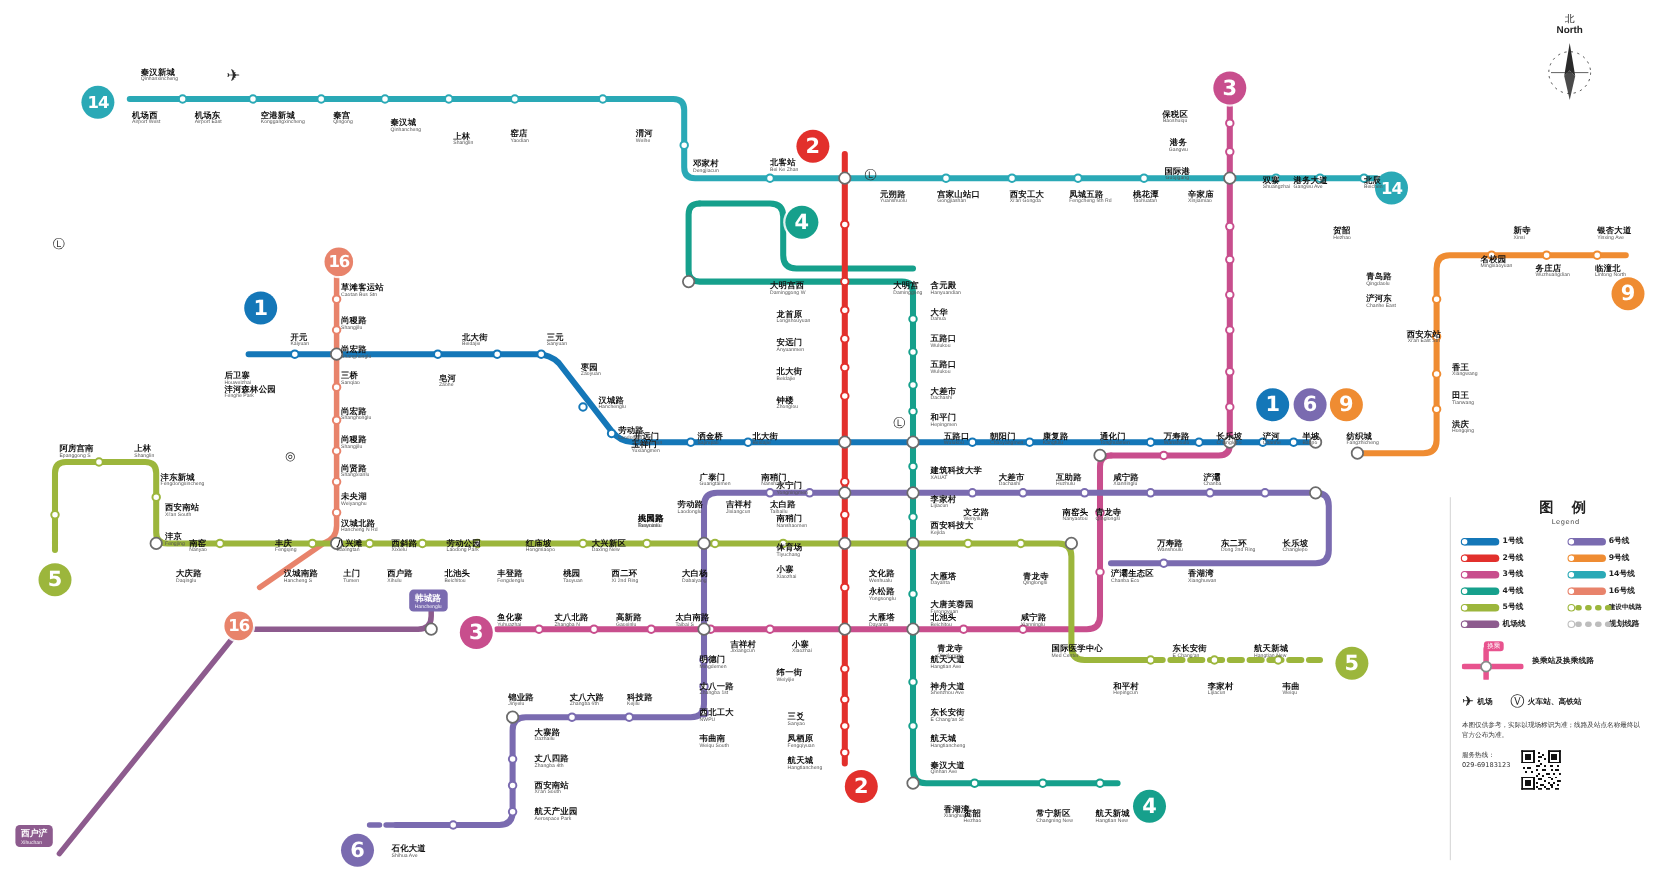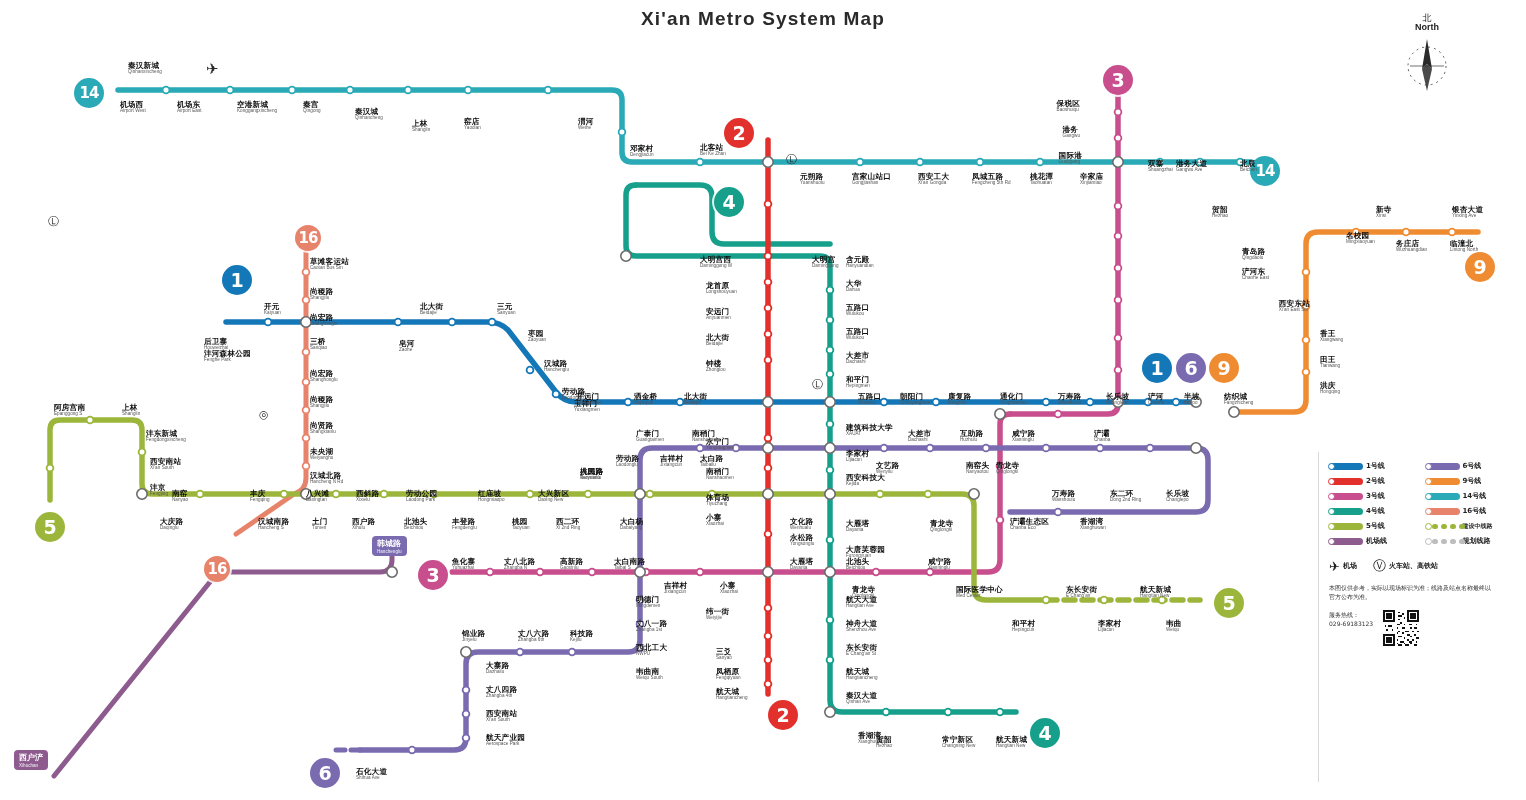--- a/index.html
+++ b/index.html
@@ -29,21 +29,21 @@
   .badge.sz{width:30px;height:30px;font-size:19px;}
   .badge.sm{width:26px;height:26px;font-size:16px;}
   .badge.two{font-size:15px;letter-spacing:-1px;}
 
   
   .lbl{position:absolute;font-family:"DejaVu Sans","Liberation Sans",sans-serif;
        color:#111;white-space:nowrap;line-height:1.0;}
   .lbl .cn{font-size:8.5px;font-weight:bold;display:block;letter-spacing:.2px;}
   .lbl .en{font-size:5.2px;color:#555;display:block;letter-spacing:.05px;margin-top:.5px;
            font-family:"Liberation Sans",sans-serif;}
-  .lbl.rgt{text-align:left;transform:translateX(-100%);}
+  .lbl.rgt{text-align:center;transform:translateX(-100%);}
   .lbl.sm .cn{font-size:7.6px;}
   .lbl.sm .en{font-size:4.6px;}
 
   
   .plate{position:absolute;border-radius:4px;color:#fff;padding:2px 5px;
          font-family:"DejaVu Sans",sans-serif;font-size:8px;font-weight:bold;white-space:nowrap;}
   .plate .pe{display:block;font-size:4.6px;font-weight:normal;opacity:.92;
              font-family:"Liberation Sans",sans-serif;}
 
   
@@ -80,21 +80,20 @@
   .lg-foot{display:flex;align-items:flex-start;gap:10px;margin-top:9px;}
   .lg-phone{font-size:6px;color:#333;line-height:1.5;font-family:"DejaVu Sans",sans-serif;}
   .qr{width:36px;height:36px;flex:0 0 auto;}
 </style>
 </head>
 <body>
 
 <div id="map-root">
 
   <div class="title-block">
-    <div class="title-en">Xi'an Metro System Map</div>
   </div>
 
   <div class="compass">
     <div class="c-cn">北</div>
     <div class="c-en">North</div>
     <svg width="70" height="62" viewBox="0 0 70 62">
       <g stroke="#333" stroke-width="0.8" fill="none">
         <circle cx="35" cy="33" r="19" stroke-dasharray="2 4"></circle>
       </g>
       <polygon points="35,6 40,36 35,31 30,36" fill="#2a2a2a"></polygon>
@@ -1047,20 +1046,24 @@
         <span class="cn">常宁新区</span>
         <span class="en">Changning New</span>
       </div>
       <div class="lbl sm" style="left: 996px; top: 736px;">
         <span class="cn">航天新城</span>
         <span class="en">Hangtian New</span>
       </div>
     </div>
 
   <div id="legend">
+    <div class="lg-title">
+      <div class="t1">图 例</div>
+      <div class="t2">Legend</div>
+    </div>
 
     <div class="lg-grid" id="legend-grid">
         <div class="lg-item">
           <div class="lg-swatch" style="color: rgb(20, 119, 184); background: rgb(20, 119, 184);"></div>
           <div class="lg-txt">1号线</div>
         </div>
         <div class="lg-item">
           <div class="lg-swatch" style="color: rgb(122, 107, 176); background: rgb(122, 107, 176);"></div>
           <div class="lg-txt">6号线</div>
         </div>
@@ -1109,20 +1112,31 @@
           <div class="lg-swatch dash" style="color: rgb(189, 189, 189);">
             <span class="dseg" style="left: 6px; width: 6px; background: rgb(189, 189, 189);"></span>
             <span class="dseg" style="left: 15px; width: 6px; background: rgb(189, 189, 189);"></span>
             <span class="dseg" style="left: 24px; width: 6px; background: rgb(189, 189, 189);"></span>
             <span class="dseg" style="left: 33px; width: 6px; background: rgb(189, 189, 189);"></span>
           </div>
           <div class="lg-txt">规划线路</div>
         </div>
       </div>
 
+    <div class="lg-transfer">
+      <div class="lg-tr-sym">
+        <svg width="56" height="34" viewBox="0 0 56 34">
+          <line x1="2" y1="22" x2="54" y2="22" stroke="#e8538e" stroke-width="5" stroke-linecap="round"></line>
+          <line x1="22" y1="6" x2="22" y2="33" stroke="#e8538e" stroke-width="5" stroke-linecap="round"></line>
+          <circle cx="22" cy="22" r="4.6" fill="#fff" stroke="#8a8a8a" stroke-width="1.6"></circle>
+        </svg>
+        <div class="lg-tr-tag">换乘</div>
+      </div>
+      <div class="lg-tr-label">换乘站及换乘线路</div>
+    </div>
 
     <div class="lg-icons">
       <div class="lg-ic">
         <span class="gl">✈</span>
         <span class="tx">机场</span>
       </div>
       <div class="lg-ic">
         <span class="gl">Ⓥ</span>
         <span class="tx">火车站、高铁站</span>
       </div>

